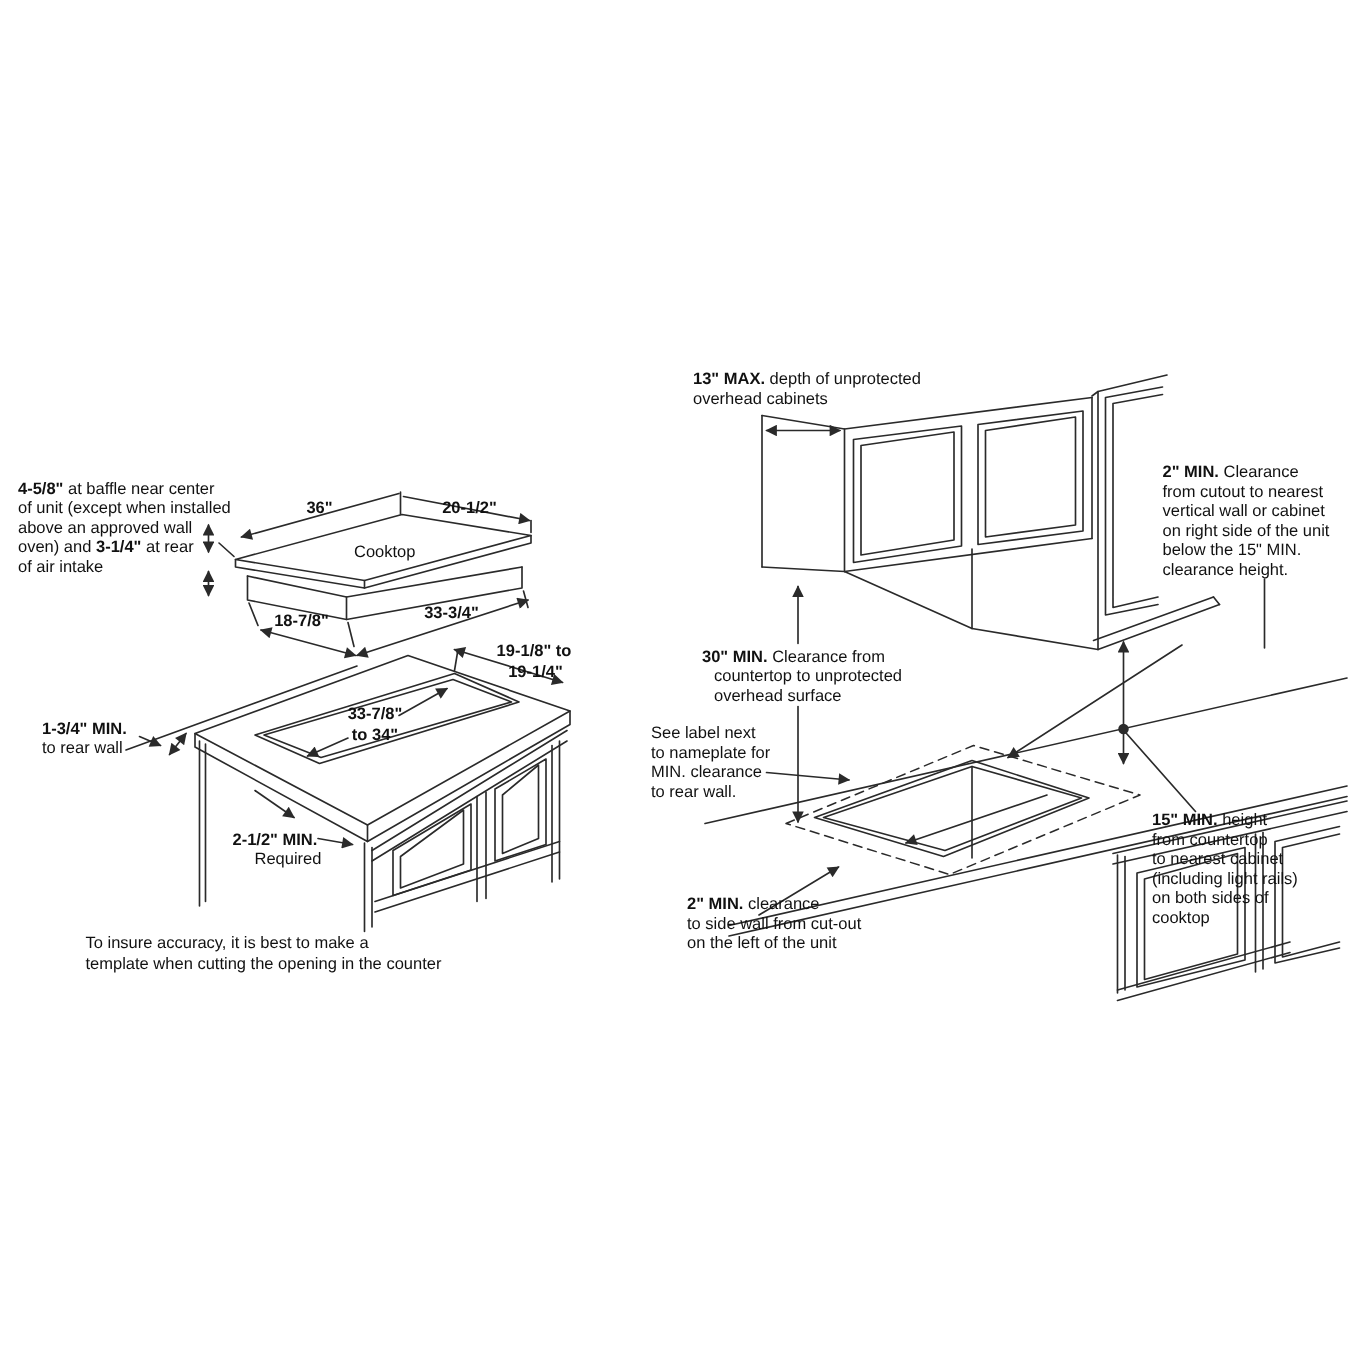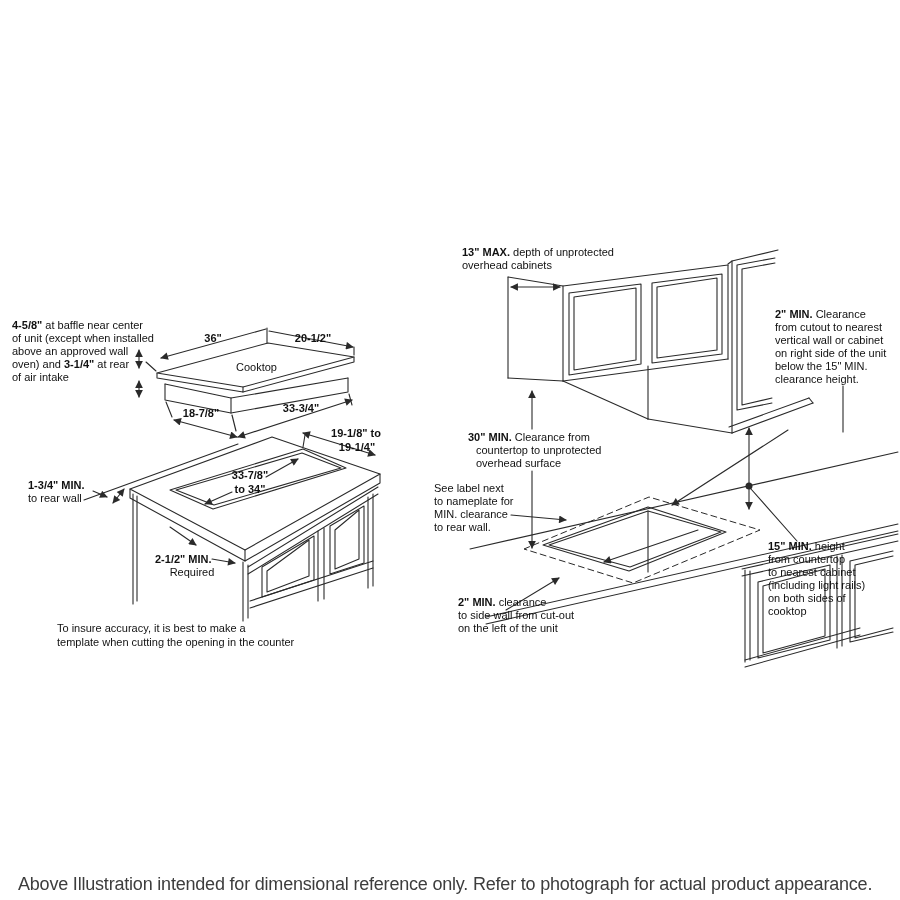--- a/index.html
+++ b/index.html
@@ -226,14 +226,13 @@
     <g>
       <text x="768" y="550"><tspan class="b">15" MIN.</tspan><tspan> height</tspan></text>
       <text x="768" y="563">from countertop</text>
       <text x="768" y="576">to nearest cabinet</text>
       <text x="768" y="589">(including light rails)</text>
       <text x="768" y="602">on both sides of</text>
       <text x="768" y="615">cooktop</text>
     </g>
   </svg>
 
-  <div id="caption">Above Illustration intended for dimensional reference only. Refer to photograph for actual product appearance.</div>
 </div>
 
 </body></html>

